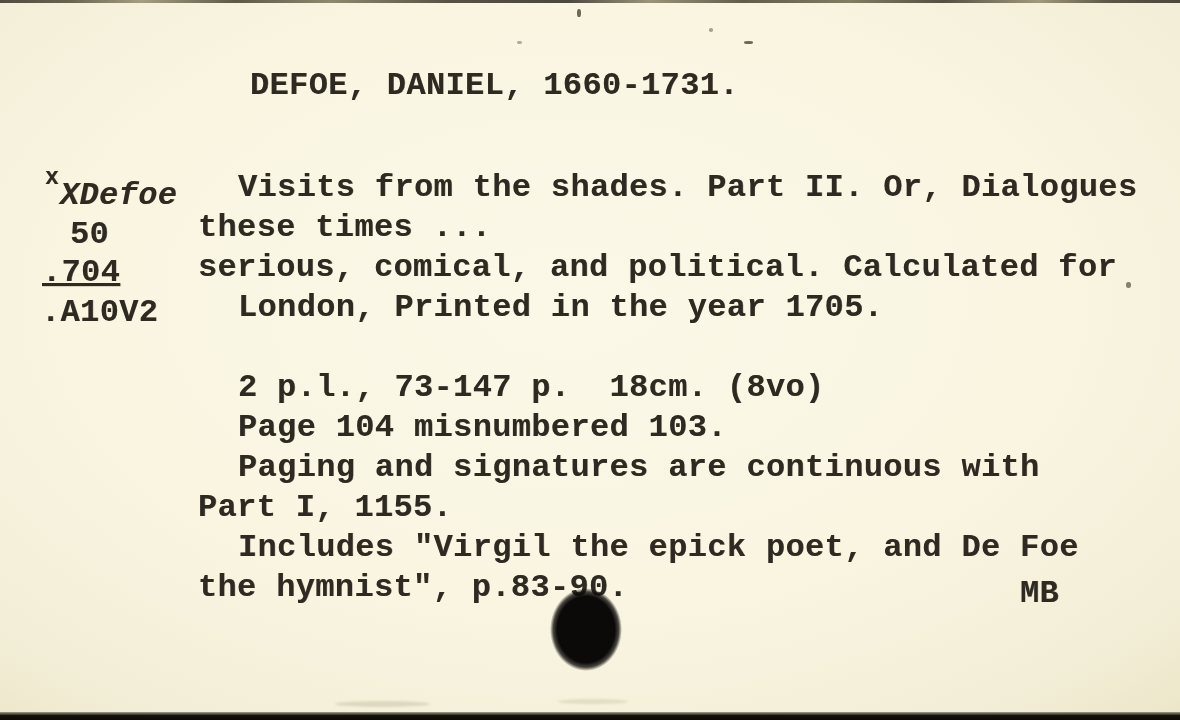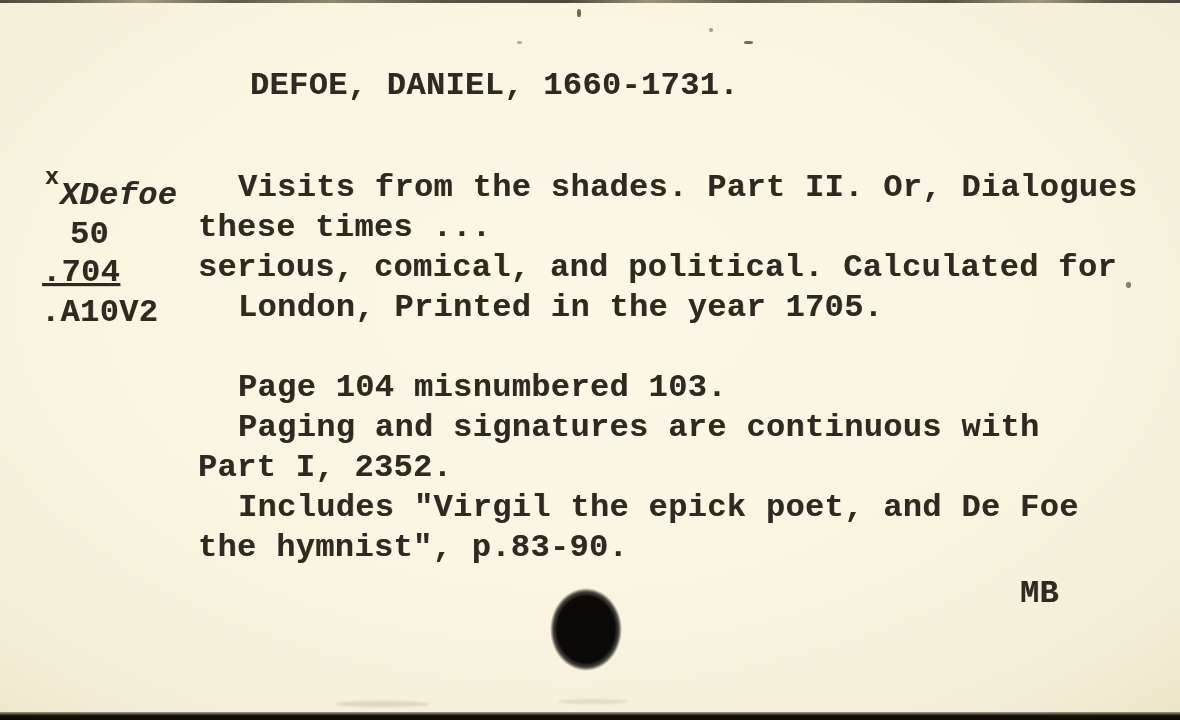--- a/index.html
+++ b/index.html
@@ -73,23 +73,24 @@
   <div class="txt cn-1">50</div>
   <div class="txt cn-2">.704</div>
   <div class="txt cn-3">.A10V2</div>
 
   <div class="body-block">
     <div class="bline ind">Visits from the shades. Part II. Or, Dialogues</div>
     <div class="bline">these times ...</div>
     <div class="bline">serious, comical, and political. Calculated for</div>
     <div class="bline ind">London, Printed in the year 1705.</div>
     <div class="bline"></div>
+    <div class="bline ind">2 p.l., 73-147 p.  18cm. (8vo)</div>
     <div class="bline ind">Page 104 misnumbered 103.</div>
     <div class="bline ind">Paging and signatures are continuous with</div>
-    <div class="bline">Part I, 2352.</div>
+    <div class="bline">Part I, 1155.</div>
     <div class="bline ind">Includes "Virgil the epick poet, and De Foe</div>
     <div class="bline">the hymnist", p.83-90.</div>
   </div>
 
   <div class="txt initials">MB</div>
 
   <div class="punch-hole"></div>
 
   <div class="speck sp1"></div>
   <div class="speck sp2"></div>

